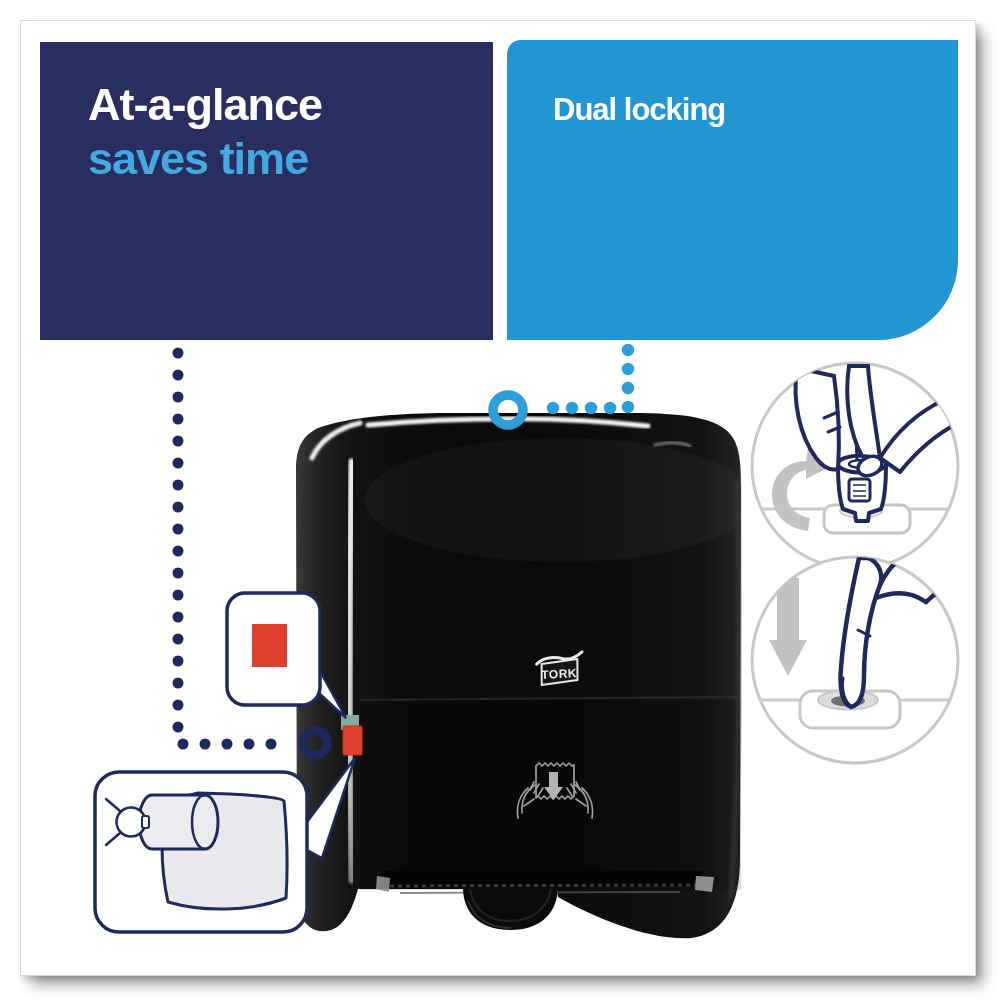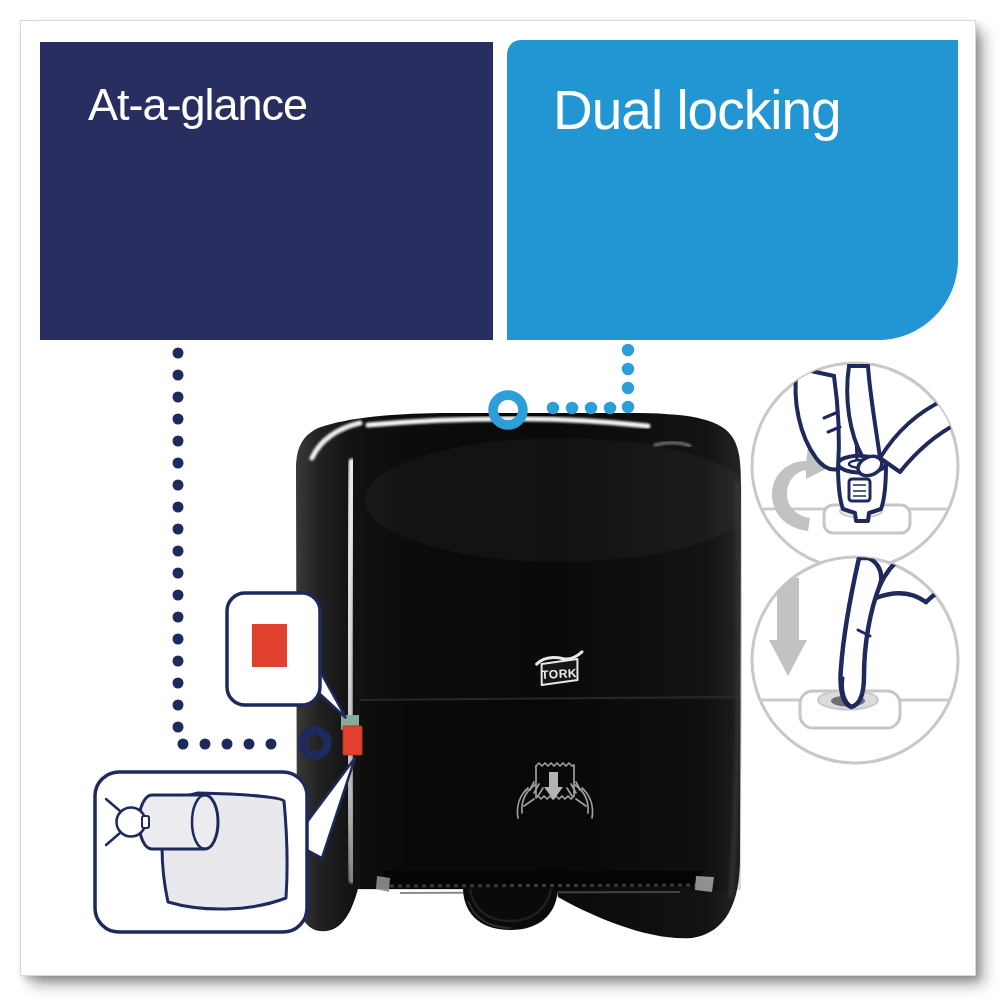--- a/index.html
+++ b/index.html
@@ -16,34 +16,35 @@
   .panel{position:absolute;box-sizing:border-box;}
   .panel-refill{
     left:40px;top:42px;width:453px;height:298px;
     background:#282f60;padding:36px 0 0 48px;
   }
   .panel-lock{
     left:507px;top:40px;width:451px;height:300px;
     background:#2196d2;border-radius:14px 0 80px 0;padding:42px 0 0 46px;
   }
   .hl{
-    font-size:45px;font-weight:400;line-height:54px;letter-spacing:-1px;
+    font-size:45px;font-weight:700;line-height:54px;letter-spacing:-1px;
     color:#ffffff;white-space:nowrap;
   }
-  .panel-lock .hl{font-size:55px;line-height:56px;}
+  .panel-lock .hl{font-size:31px;line-height:56px;}
   .hl.accent{color:#45a8e1;}
   svg.art{position:absolute;left:0;top:0;width:1000px;height:1000px;}
 </style>
 </head>
 <body>
 
 <div class="card"></div>
 
 <div class="panel panel-refill">
   <div class="hl">At-a-glance</div>
+  <div class="hl accent">saves time</div>
 </div>
 
 <div class="panel panel-lock">
   <div class="hl">Dual locking</div>
 </div>
 
 <svg class="art" viewBox="0 0 1000 1000">
   <defs>
     <linearGradient id="bodyG" x1="0" y1="0" x2="1" y2="0">
       <stop offset="0" stop-color="#3a3a3a"></stop>

